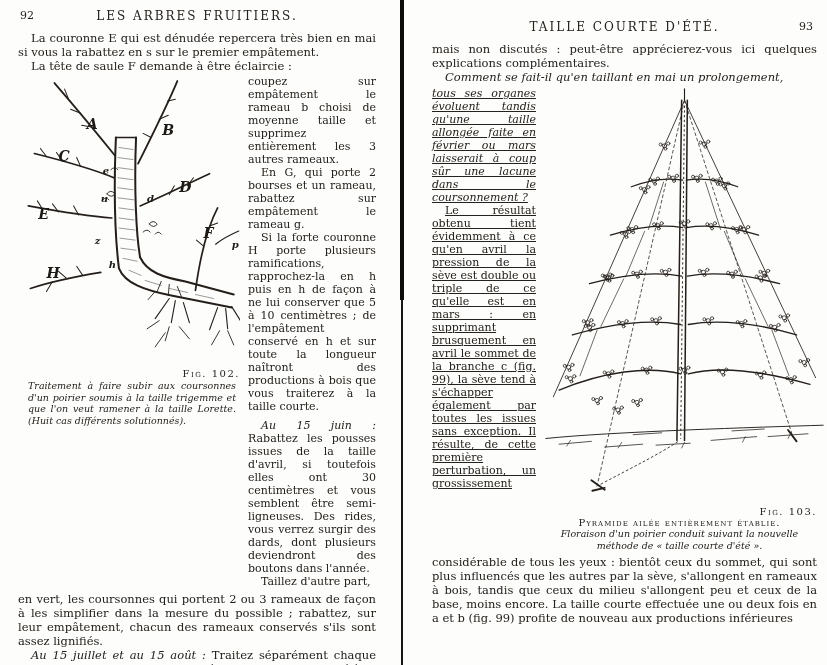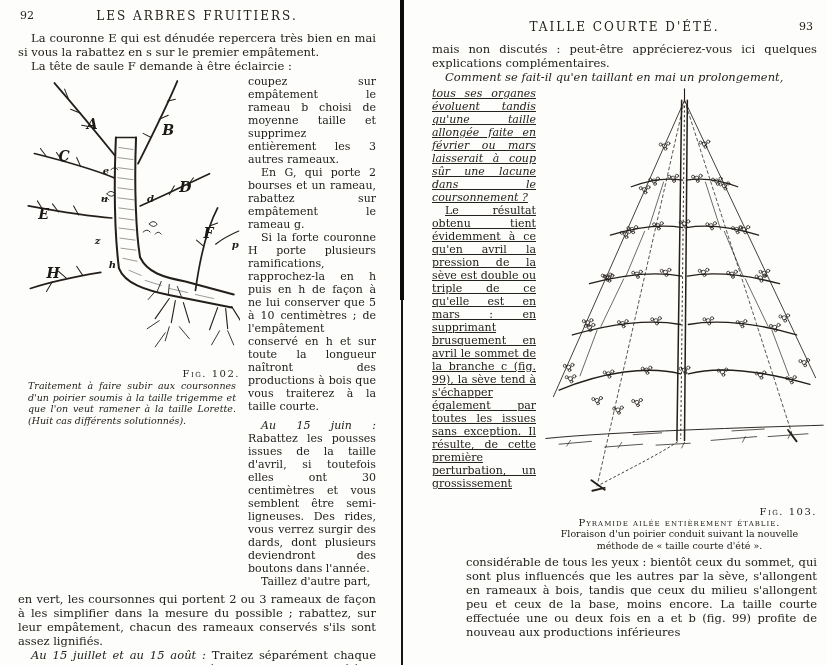--- a/index.html
+++ b/index.html
@@ -35,21 +35,21 @@
   .figcaption{font-style:italic;font-size:9.5px;line-height:11.5px;text-align:justify;padding:1px 4px 0 10px;}
 
   .block-gap{margin-top:6px;}
   .remarks{margin:15px 0 9px;text-align:right;font-weight:bold;font-size:18px;letter-spacing:2.5px;}
 
   
   .figrow-r{display:flex;gap:6px;margin-top:3px;}
   .narrowcol{flex:0 0 104px;width:104px;}
   .narrowcol p{font-size:11px;line-height:13px;text-decoration:underline;}
   .fig103-block{flex:1;min-width:0;text-align:center;}
-  .figcaption-c{font-size:9.5px;line-height:11.5px;text-align:center;padding:0 6px;}
+  .figcaption-c{font-style:italic;font-size:9.5px;line-height:11.5px;text-align:center;padding:0 6px;}
   .figtitle{font-variant:small-caps;font-size:10px;letter-spacing:1px;text-align:center;}
 
   svg{display:block;}
   .sk{stroke:#241f1a;fill:none;stroke-linecap:round;stroke-linejoin:round;}
   .lbl{font-family:"DejaVu Serif",serif;font-style:italic;font-weight:bold;fill:#1d1a16;}
 </style>
 </head>
 <body>
 
 <div class="book">
@@ -232,15 +232,15 @@
           <path class="sk" stroke-width="1" d="M4,370 C70,363 230,358 296,356"></path>
           <path class="sk" stroke-width="0.8" d="M18,376 l34,-3 M66,379 l40,-3 M120,377 l36,-2 M178,372 l48,-4 M238,368 l42,-3 M96,366 l30,-2 M200,362 l34,-2"></path>
           <path class="sk" stroke-width="0.7" d="M30,372 l-4,6 M84,374 l-4,6 M150,374 l-3,6 M214,368 l-3,6 M262,364 l-3,6"></path>
         </svg>
         <div class="figlabel">Fig. 103.</div>
         <div class="figtitle">Pyramide ailée entièrement établie.</div>
         <div class="figcaption-c">Floraison d'un poirier conduit suivant la nouvelle méthode de « taille courte d'été ».</div>
       </div>
     </div>
 
-    <p style="margin-top:4px;margin-left:34px;">considérable de tous les yeux : bientôt ceux du sommet, qui sont plus influencés que les autres par la sève, s'allongent en rameaux à bois, tandis que ceux du milieu s'allongent peu et ceux de la base, moins encore. La taille courte effectuée une ou deux fois en a et b (fig. 99) profite de nouveau aux productions inférieures</p>
+    <p style="margin-top:4px;">considérable de tous les yeux : bientôt ceux du sommet, qui sont plus influencés que les autres par la sève, s'allongent en rameaux à bois, tandis que ceux du milieu s'allongent peu et ceux de la base, moins encore. La taille courte effectuée une ou deux fois en a et b (fig. 99) profite de nouveau aux productions inférieures</p>
   </div>
 </div>
 
 </body></html>

